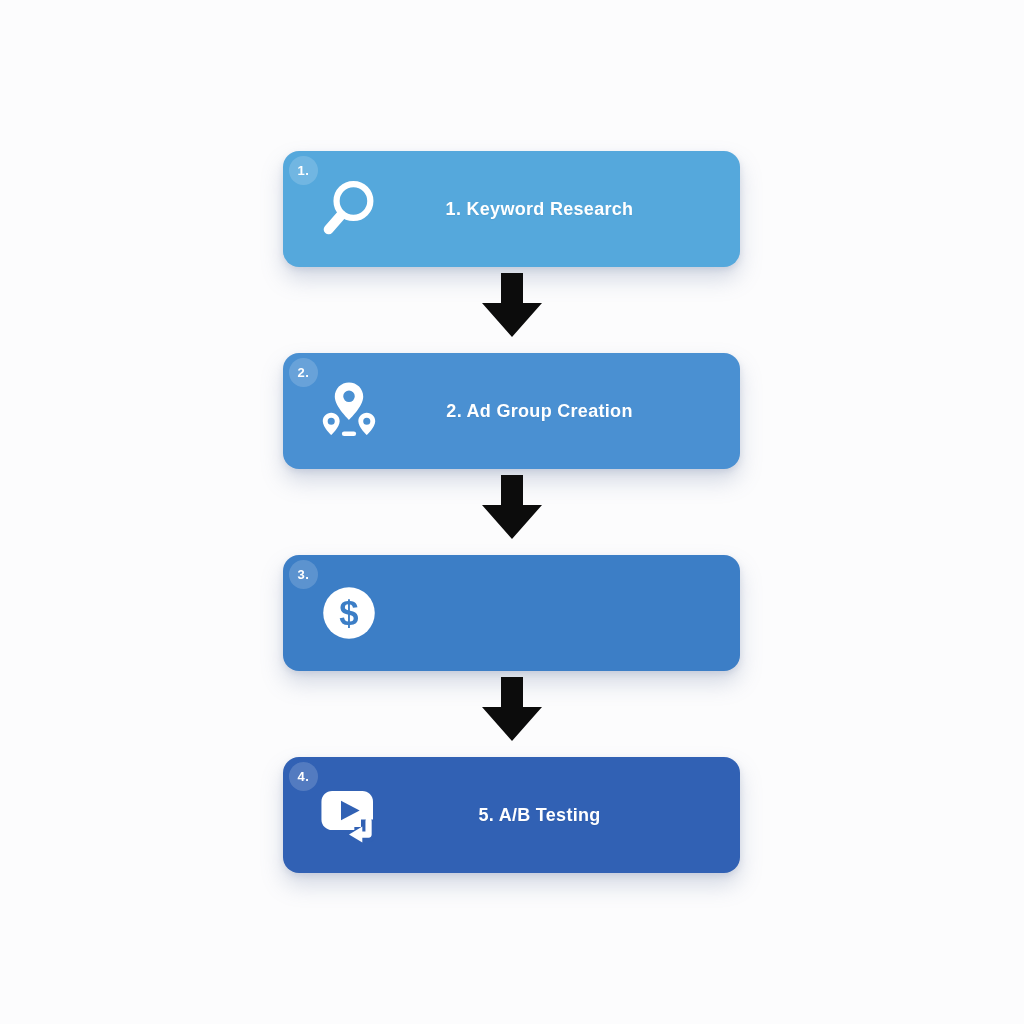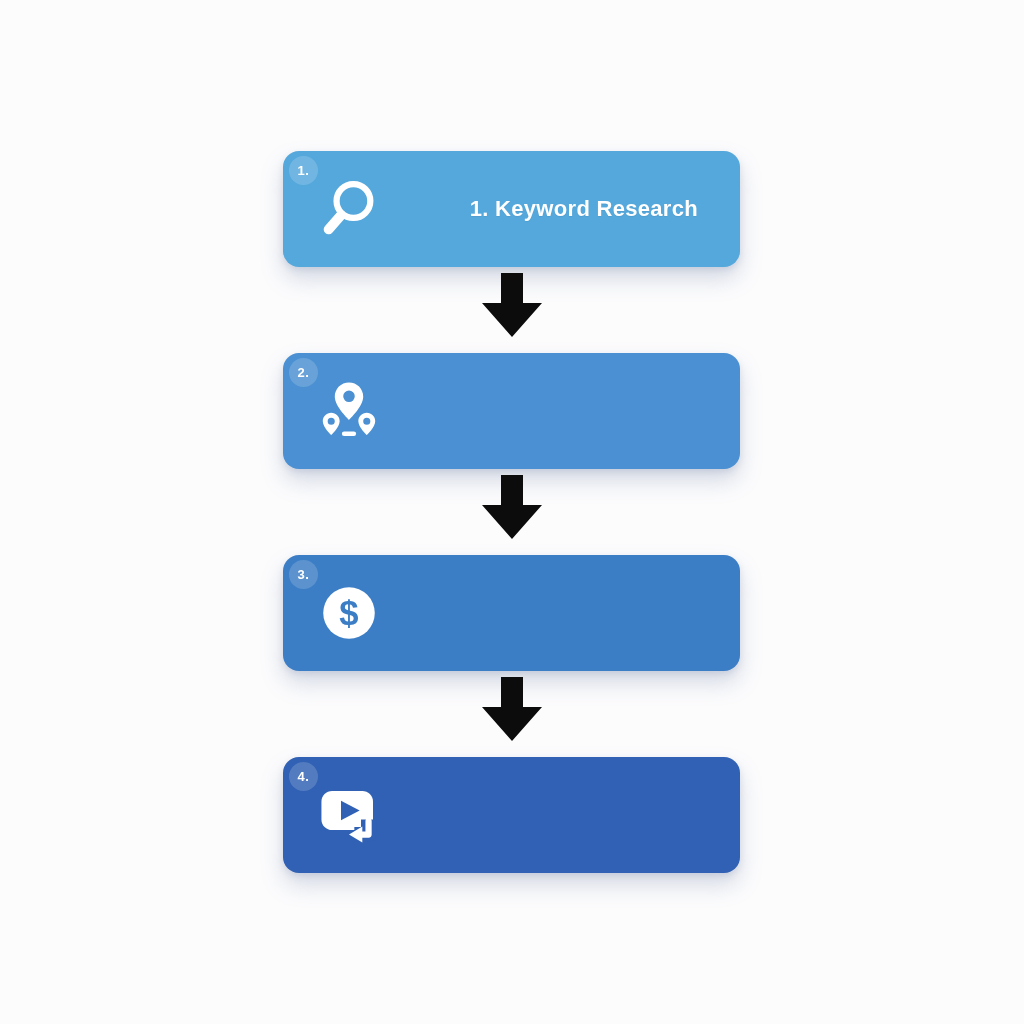--- a/index.html
+++ b/index.html
@@ -44,23 +44,23 @@
   .icon {
     width: 64px;
     height: 64px;
     margin-left: 34px;
     flex: none;
     display: block;
   }
   .icon svg { display: block; width: 100%; height: 100%; }
   .title {
     flex: 1;
-    text-align: right;
+    text-align: center;
     color: #ffffff;
-    font-size: 22px;
+    font-size: 18px;
     font-weight: bold;
     margin-right: 42px;
     letter-spacing: 0.3px;
     text-shadow: 0 1px 1px rgba(0,0,0,0.06);
   }
   .arrow-wrap {
     height: 86px;
     display: flex;
     align-items: center;
     justify-content: center;
@@ -95,20 +95,21 @@
   <div class="step" style="background: rgb(74, 144, 210); color: rgb(74, 144, 210);">
     <div class="badge">2.</div>
     <span class="icon">
       <svg viewBox="0 0 72 72">
         <path fill-rule="evenodd" fill="#ffffff" d="M36 4 C27 4 20 11 20 20 c0 11 16 26 16 26 s16 -15 16 -26 C52 11 45 4 36 4 z M36 26 a6.5 6.5 0 1 1 0 -13 a6.5 6.5 0 1 1 0 13 z"></path>
         <path fill-rule="evenodd" fill="#ffffff" d="M16 38 c-5.2 0 -9.5 4.2 -9.5 9.4 c0 6.6 9.5 15.6 9.5 15.6 s9.5 -9 9.5 -15.6 C25.5 42.2 21.2 38 16 38 z M16 51.5 a4 4 0 1 1 0 -8 a4 4 0 1 1 0 8 z"></path>
         <path fill-rule="evenodd" fill="#ffffff" d="M56 38 c-5.2 0 -9.5 4.2 -9.5 9.4 c0 6.6 9.5 15.6 9.5 15.6 s9.5 -9 9.5 -15.6 C65.5 42.2 61.2 38 56 38 z M56 51.5 a4 4 0 1 1 0 -8 a4 4 0 1 1 0 8 z"></path>
         <rect x="28" y="59" width="16" height="5" rx="2.5" fill="#ffffff"></rect>
       </svg>
     </span>
+    <div class="title">2. Ad Group Creation</div>
   </div>
 
   <div class="arrow-wrap">
     <svg width="60" height="64" viewBox="0 0 60 64">
       <polygon points="19,0 41,0 41,30 60,30 30,64 0,30 19,30" fill="#0c0c0c"></polygon>
     </svg>
   </div>
 
   <div class="step" style="background: rgb(60, 126, 198); color: rgb(60, 126, 198);">
     <div class="badge">3.</div>
@@ -130,15 +131,16 @@
     <div class="badge">4.</div>
     <span class="icon">
       <svg viewBox="0 0 72 72">
         <rect x="5" y="9" width="58" height="44" rx="12" fill="#ffffff"></rect>
         <polygon points="27,20 48,31 27,42" fill="currentColor"></polygon>
         <path d="M58 41 L58 58 L42 58" fill="none" stroke="currentColor" stroke-width="17" stroke-linejoin="round"></path>
         <path d="M58 43 L58 58 L48 58" fill="none" stroke="#ffffff" stroke-width="7" stroke-linecap="round" stroke-linejoin="round"></path>
         <polygon points="51,49 36,58 51,67" fill="#ffffff"></polygon>
       </svg>
     </span>
+    <div class="title">5. A/B Testing</div>
   </div>
 
 </div>
 
 </body></html>

